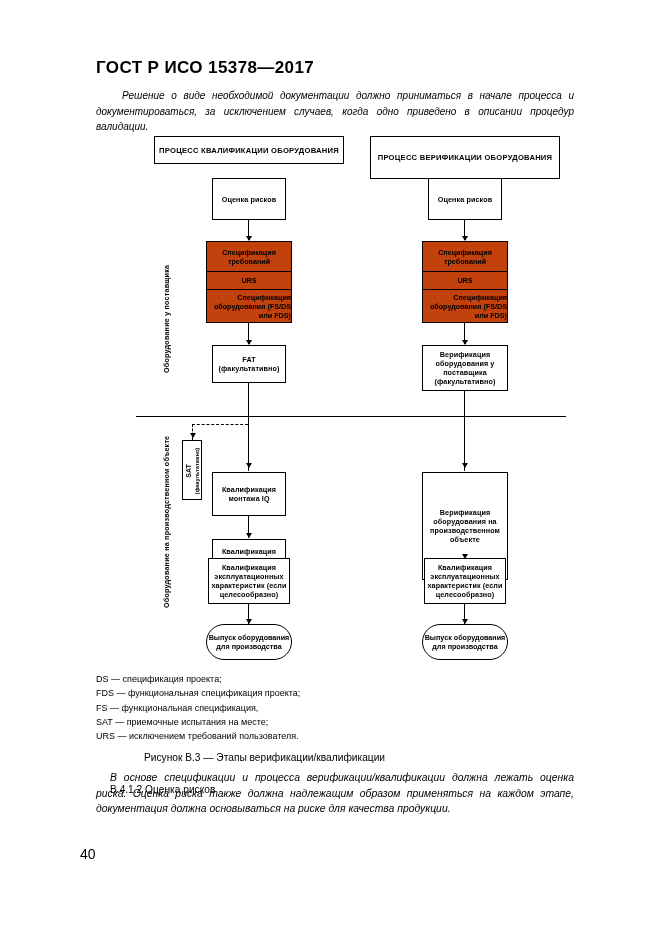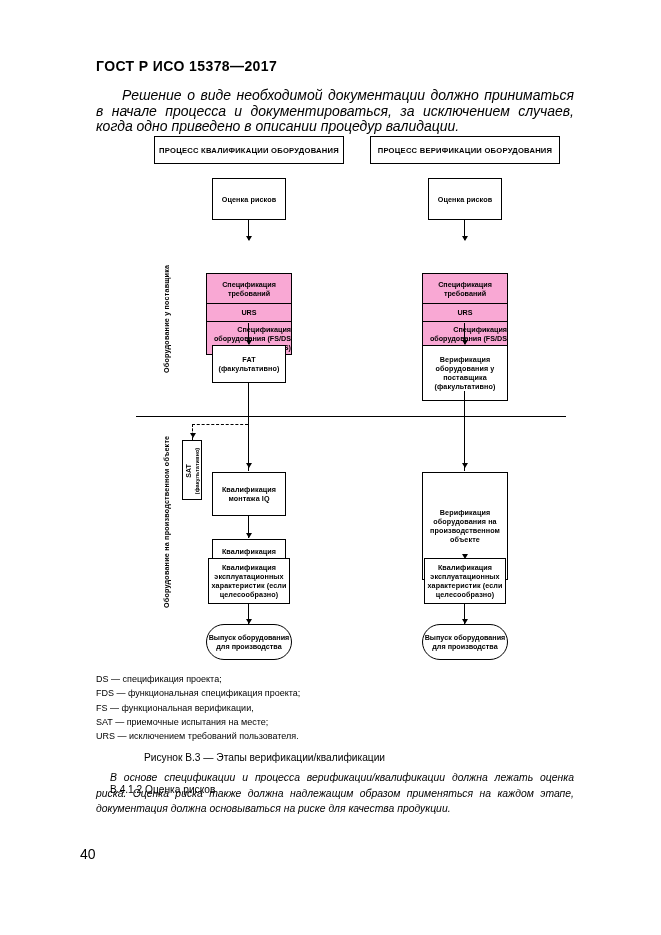--- a/index.html
+++ b/index.html
@@ -1,34 +1,34 @@
 <!DOCTYPE html>
 <html><head>
 <meta charset="utf-8">
 <style>
   html,body{margin:0;padding:0;background:#fff;}
   body{width:661px;height:935px;position:relative;
        font-family:"Liberation Sans",sans-serif;color:#000;
        -webkit-font-smoothing:none;}
   .page{position:absolute;left:0;top:0;width:661px;height:935px;overflow:hidden;}
 
-  .hdr{position:absolute;left:96px;top:58px;font-size:14px;font-weight:bold;letter-spacing:.4px;}
+  .hdr{position:absolute;left:96px;top:58px;font-size:17px;font-weight:bold;letter-spacing:.4px;}
 
-  .intro{position:absolute;left:96px;top:88px;width:478px;font-size:14px;
+  .intro{position:absolute;left:96px;top:88px;width:478px;font-size:10px;
          font-style:italic;line-height:15.5px;text-align:justify;}
   .intro .ind{display:inline-block;width:26px;}
 
   
   .diag{position:absolute;left:96px;top:130px;width:470px;height:545px;}
   .box{position:absolute;border:1.3px solid #000;background:#fff;
        display:flex;align-items:center;justify-content:center;text-align:center;
        font-size:7.2px;font-weight:bold;line-height:9px;box-sizing:border-box;
        letter-spacing:.1px;}
   .title-box{font-size:7.6px;letter-spacing:.25px;}
-  .stack{position:absolute;border:1.3px solid #000;background:#f9a8d4;box-sizing:border-box;margin-top:32px;}
+  .stack{position:absolute;border:1.3px solid #000;background:#c2410c;box-sizing:border-box;}
   .stack .seg{border-bottom:1.3px solid #000;display:flex;align-items:center;
        justify-content:center;text-align:center;font-size:7.2px;font-weight:bold;
        line-height:9px;box-sizing:border-box;}
   .stack .seg:last-child{border-bottom:none;text-align:right;}
 
   .term{position:absolute;border:1.3px solid #000;background:#fff;border-radius:22px;
         display:flex;align-items:center;justify-content:center;text-align:center;
         font-size:7.2px;font-weight:bold;line-height:9px;box-sizing:border-box;}
 
   .vline{position:absolute;width:0;border-left:1.3px solid #000;}
@@ -58,21 +58,21 @@
 
 <div class="page">
 
   <div class="hdr">ГОСТ Р ИСО 15378—2017</div>
 
   <div class="intro"><span class="ind"></span><span>Решение о виде необходимой документации должно приниматься в начале процесса и документироваться, за исключением случаев, когда одно приведено в описании процедур валидации.</span></div>
 
   <div class="diag">
 
     <div class="box title-box" style="left:58px;top:6px;width:190px;height:28px;">ПРОЦЕСС КВАЛИФИКАЦИИ ОБОРУДОВАНИЯ</div>
-    <div class="box title-box" style="left:274px;top:6px;width:190px;height:28px;">ПРОЦЕСС ВЕРИФИКАЦИИ ОБОРУДОВАНИЯ</div>
+    <div class="box title-box" style="left:274px;top:6px;width:190px;height:43px;">ПРОЦЕСС ВЕРИФИКАЦИИ ОБОРУДОВАНИЯ</div>
 
     <div class="vlabel" style="left:66px;top:243px;">Оборудование у поставщика</div>
     <div class="vlabel" style="left:66px;top:478px;">Оборудование на производственном объекте</div>
 
     <div class="box" style="left:116px;top:48px;width:74px;height:42px;">Оценка рисков</div>
     <div class="vline" style="left:152px;top:90px;height:20px;"></div>
     <div class="arw" style="left:149.6px;top:106px;"></div>
 
     <div class="stack" style="left:110px;top:111px;width:86px;height:82px;">
       <div class="seg" style="height:30px;">Спецификация требований</div>
@@ -113,41 +113,41 @@
     <div class="arw" style="left:365.6px;top:106px;"></div>
 
     <div class="stack" style="left:326px;top:111px;width:86px;height:82px;">
       <div class="seg" style="height:30px;">Спецификация требований</div>
       <div class="seg" style="height:18px;">URS</div>
       <div class="seg" style="height:32px;">Спецификация оборудования (FS/DS или FDS)</div>
     </div>
     <div class="vline" style="left:368px;top:193px;height:21px;"></div>
     <div class="arw" style="left:365.6px;top:210px;"></div>
 
-    <div class="box" style="left:326px;top:215px;width:86px;height:56px;">Верификация оборудования у поставщика (факультативно)</div>
+    <div class="box" style="left:326px;top:215px;width:86px;height:46px;">Верификация оборудования у поставщика (факультативно)</div>
     <div class="vline" style="left:368px;top:261px;height:80px;"></div>
     <div class="arw" style="left:365.6px;top:333px;"></div>
 
     <div class="box" style="left:326px;top:342px;width:86px;height:108px;">Верификация оборудования на производственном объекте</div>
     <div class="vline" style="left:368px;top:450px;height:20px;"></div>
     <div class="arw" style="left:365.6px;top:424px;"></div>
 
     <div class="box" style="left:328px;top:428px;width:82px;height:46px;">Квалификация эксплуатационных характеристик (если целесообразно)</div>
     <div class="vline" style="left:368px;top:474px;height:20px;"></div>
     <div class="arw" style="left:365.6px;top:489px;"></div>
 
     <div class="term" style="left:326px;top:494px;width:86px;height:36px;">Выпуск оборудования для производства</div>
 
     <div class="hline" style="left:40px;top:286px;width:430px;"></div>
   </div>
 
   <div class="legend">
     <div>DS — спецификация проекта;</div>
     <div>FDS — функциональная спецификация проекта;</div>
-    <div>FS — функциональная верификации,</div>
+    <div>FS — функциональная спецификация,</div>
     <div>SAT — приемочные испытания на месте;</div>
     <div>URS — исключением требований пользователя.</div>
   </div>
 
   <div class="caption">Рисунок В.3 — Этапы верификации/квалификации</div>
 
   <div class="sect">В.4.1.2 Оценка рисков</div>
 
   <div class="body-p"><span class="ind"></span><span>В основе спецификации и процесса верификации/квалификации должна лежать оценка риска. Оценка риска также должна надлежащим образом применяться на каждом этапе, документация должна основываться на риске для качества продукции.</span></div>
 

